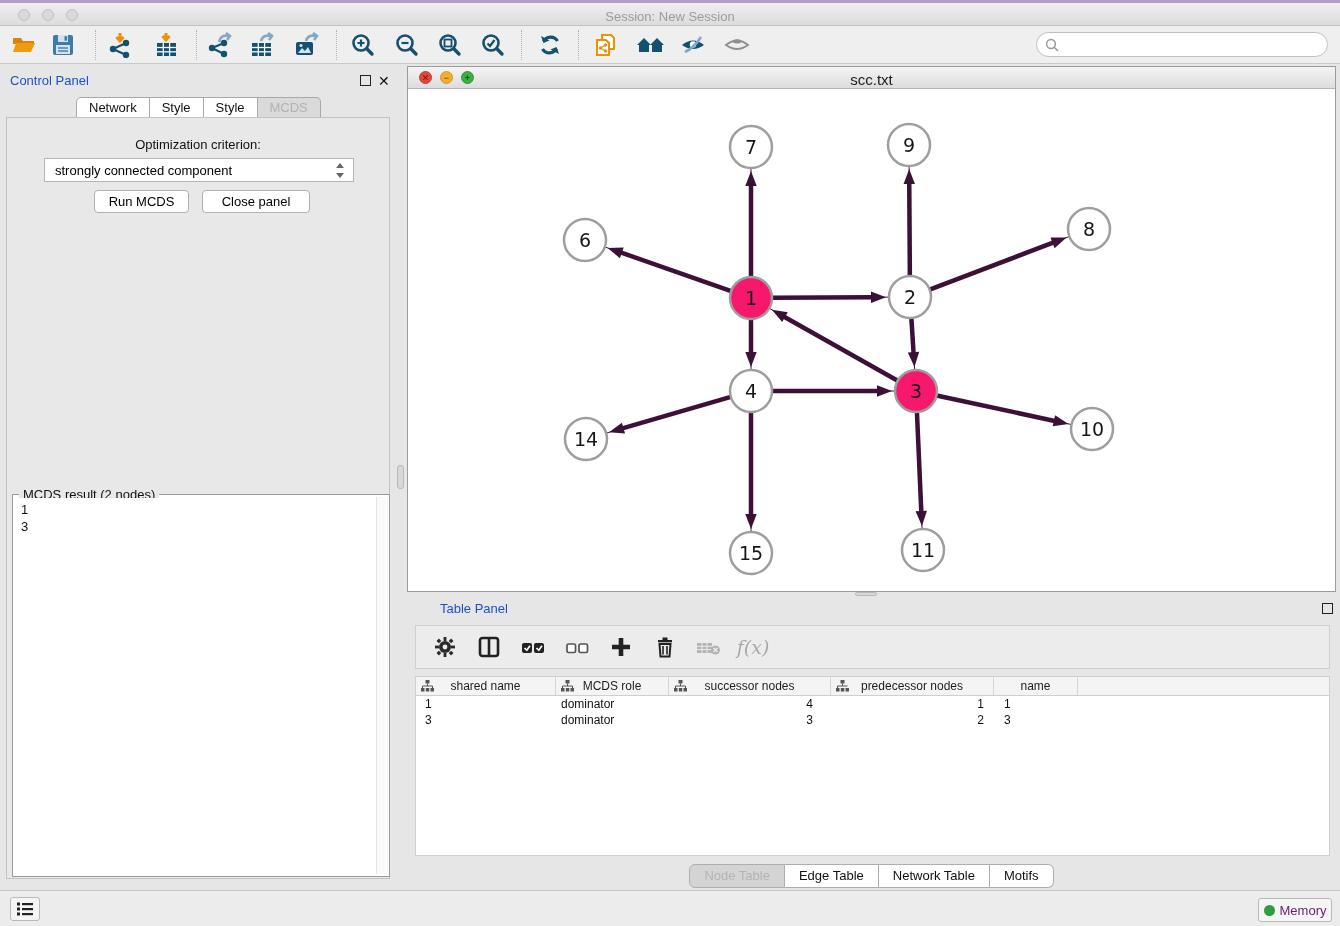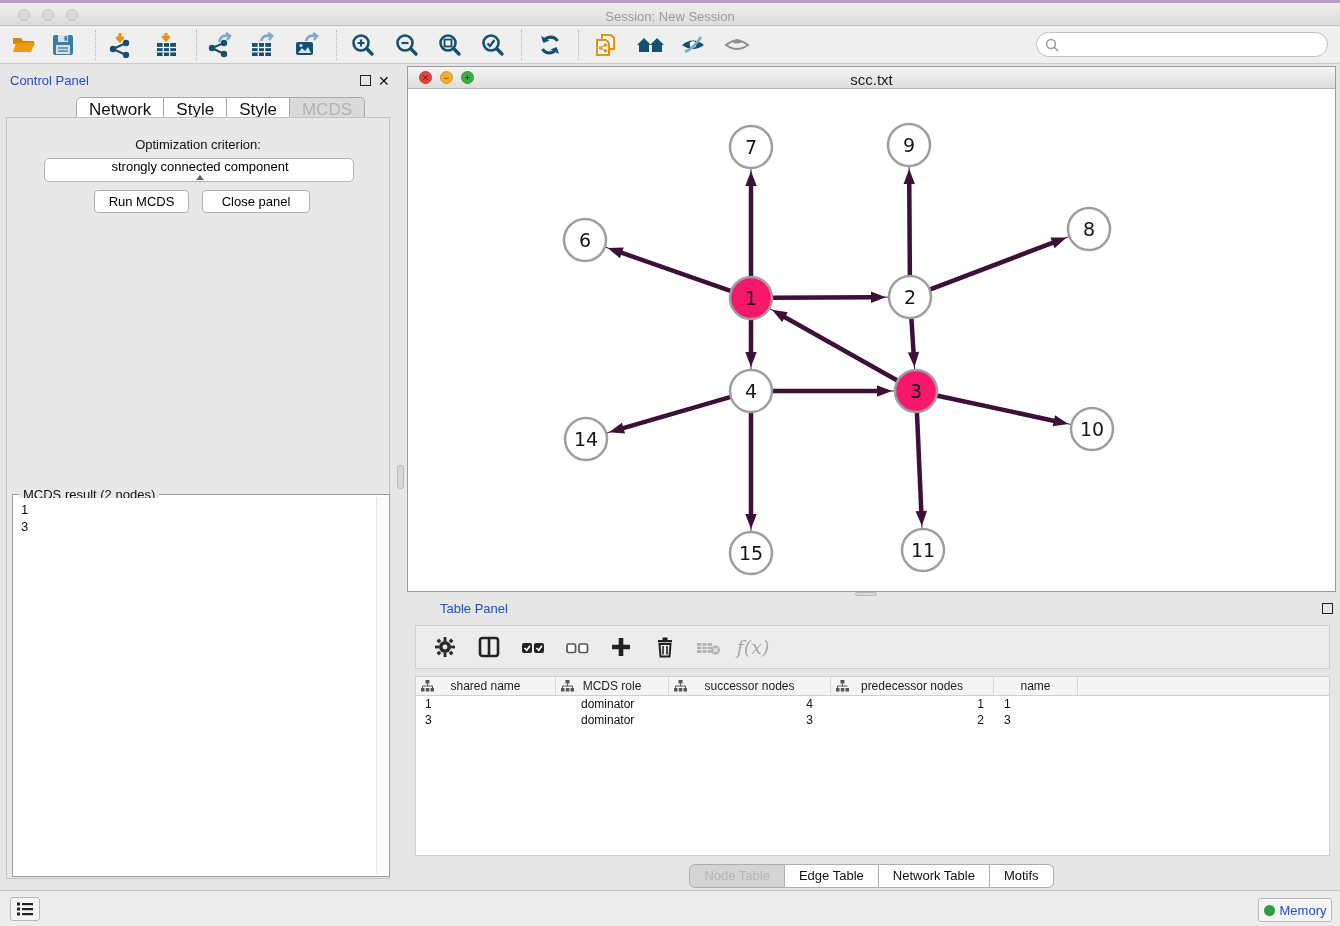--- a/index.html
+++ b/index.html
@@ -18,26 +18,26 @@
   .tb-sep { top:4px; width:1px; height:30px; border-left:1px dotted #b3b3b3; }
   .searchbox { right:12px; top:6px; width:292px; height:25px; background:#fff; border:1px solid #c0c0c0; border-radius:13px; display:flex; align-items:center; padding-left:8px; }
   .searchbox input { border:none; outline:none; flex:1; font-size:13px; background:transparent; margin-left:4px; }
 
   
   .cp-title-row { left:0; top:70px; width:396px; height:22px; }
   .panel-title { font-size:13px; color:#1d4ed8; }
   .float-btn { width:11px; height:11px; border:1.5px solid #222; display:inline-block; }
   .close-btn { font-size:14px; color:#111; font-weight:bold; line-height:11px; }
   .cp-tabs { left:76px; top:97px; height:21px; display:flex; }
-  .cp-tab { border:1px solid #a9a9a9; border-left-width:0; background:#fff; font-size:17px; padding:2px 12px 0; color:#111; }
+  .cp-tab { border:1px solid #a9a9a9; border-left-width:0; background:#fff; font-size:13px; padding:2px 12px 0; color:#111; }
   .cp-tab:first-child { border-left-width:1px; border-top-left-radius:5px; }
   .cp-tab.sel { background:#dadada; color:#b2b2b2; border-top-right-radius:5px; }
   .cp-body { left:6px; top:117px; width:384px; height:762px; background:#e8e8e8; border:1px solid #c2c2c2; }
   .opt-label { left:0; top:137px; width:396px; text-align:center; font-size:13px; color:#111; }
-  .dropdown { left:44px; top:158px; width:310px; height:24px; background:#fff; border:1px solid #b5b5b5; border-radius:5px; display:flex; align-items:center; padding:0 8px 0 10px; font-size:13px;flex-direction:column; }
+  .dropdown { left:44px; top:158px; width:310px; height:24px; background:#fff; border:1px solid #b5b5b5; border-radius:0; display:flex; align-items:center; padding:0 8px 0 10px; font-size:13px; }
   .dropdown .dd-label { flex:1; }
   .btn { background:#fff; border:1px solid #b0b0b0; border-radius:4px; font-size:13px; text-align:center; padding-top:3px; cursor:pointer; }
   .groupbox { left:12px; top:494px; width:378px; height:383px; border:1px solid #9a9a9a; background:#fff;padding-left:12px; }
   .groupbox .legend { position:absolute; top:-8px; left:6px; background:#e8e8e8; padding:0 4px; font-size:13px; color:#111; }
   .result-area { position:absolute; left:2px; top:3px; right:14px; bottom:2px; background:#fff; font-size:13px; color:#111; padding:3px 6px; line-height:17px; }
   .result-scroll { position:absolute; right:1px; top:2px; width:12px; bottom:2px; background:#fafafa; border-left:1px solid #e3e3e3; }
 
   .v-divider { left:396px; top:64px; width:11px; height:826px; background:#e6e6e6; }
   .grip { background:#d8d8d8; border:1px solid #b9b9b9; border-radius:3px; }
 
@@ -53,33 +53,33 @@
   
   .tp-title-row { left:430px; top:599px; width:929px; height:20px; }
   .tp-toolbar { left:415px; top:625px; width:915px; height:44px; background:#ececec; border:1px solid #cfcfcf; display:flex; align-items:center; gap:14px; padding-left:14px; }
   .tp-tool { width:30px; height:30px; display:flex; align-items:center; justify-content:center; cursor:pointer; }
   .fx { font-family:"DejaVu Serif","Liberation Serif",serif; font-style:italic; font-size:19px; color:#a8a8a8; }
   .datatable { left:415px; top:676px; width:915px; height:180px; background:#fff; border:1px solid #cfcfcf; font-size:12px; }
   .dt-head { display:grid; grid-template-columns:140px 113px 162px 163px 84px 1fr; height:19px; background:#f4f4f4; border-bottom:1px solid #cfcfcf; }
   .dt-head .hcell { position:relative; border-right:1px solid #d6d6d6; display:flex; align-items:center; justify-content:center; color:#1d1d1d; }
   .dt-head .hcell svg { position:absolute; left:5px; top:3px; }
   .dt-row { display:grid; grid-template-columns:140px 113px 162px 163px 84px 1fr; height:16px; align-items:center; color:#111; }
-  .dt-row .c0 { padding-left:9px; } .dt-row .c1 { padding-left:5px;margin-left:20px; }
+  .dt-row .c0 { padding-left:9px; } .dt-row .c1 { padding-left:5px; }
   .dt-row .c2 { text-align:right; padding-right:18px; } .dt-row .c3 { text-align:right; padding-right:10px; }
   .dt-row .c4 { padding-left:10px; }
   .bottom-tabs { left:407px; top:864px; width:929px; display:flex; justify-content:center; }
   .b-tab { border:1px solid #aeaeae; border-left-width:0; background:#fff; font-size:13px; padding:3px 14px 4px; color:#111; }
   .b-tab:first-child { border-left-width:1px; border-radius:6px 0 0 6px; }
   .b-tab:last-child { border-radius:0 6px 6px 0; }
   .b-tab.sel { background:#d4d4d4; color:#b4b4b4; }
 
   
   .statusbar { left:0; top:890px; width:1340px; height:36px; background:#ececec; border-top:1px solid #c6c6c6; }
   .status-btn { background:#f5f5f5; border:1px solid #b9b9b9; border-radius:3px; display:flex; align-items:center; justify-content:center; }
-  .memory-btn { right:8px; top:7px; width:74px; height:24px; font-size:13px; color:#1d4ed8; gap:5px; }
+  .memory-btn { right:8px; top:7px; width:74px; height:24px; font-size:13px; color:#701a75; gap:5px; }
   .mem-dot { width:11px; height:11px; border-radius:50%; background:#2e9e3e; }
 </style>
 </head>
 <body>
 
 <div class="abs titlebar">
   <span class="abs tl-dot" style="left:18px"></span>
   <span class="abs tl-dot" style="left:42px"></span>
   <span class="abs tl-dot" style="left:66px"></span>
   <div class="abs win-title">Session: New Session</div>

